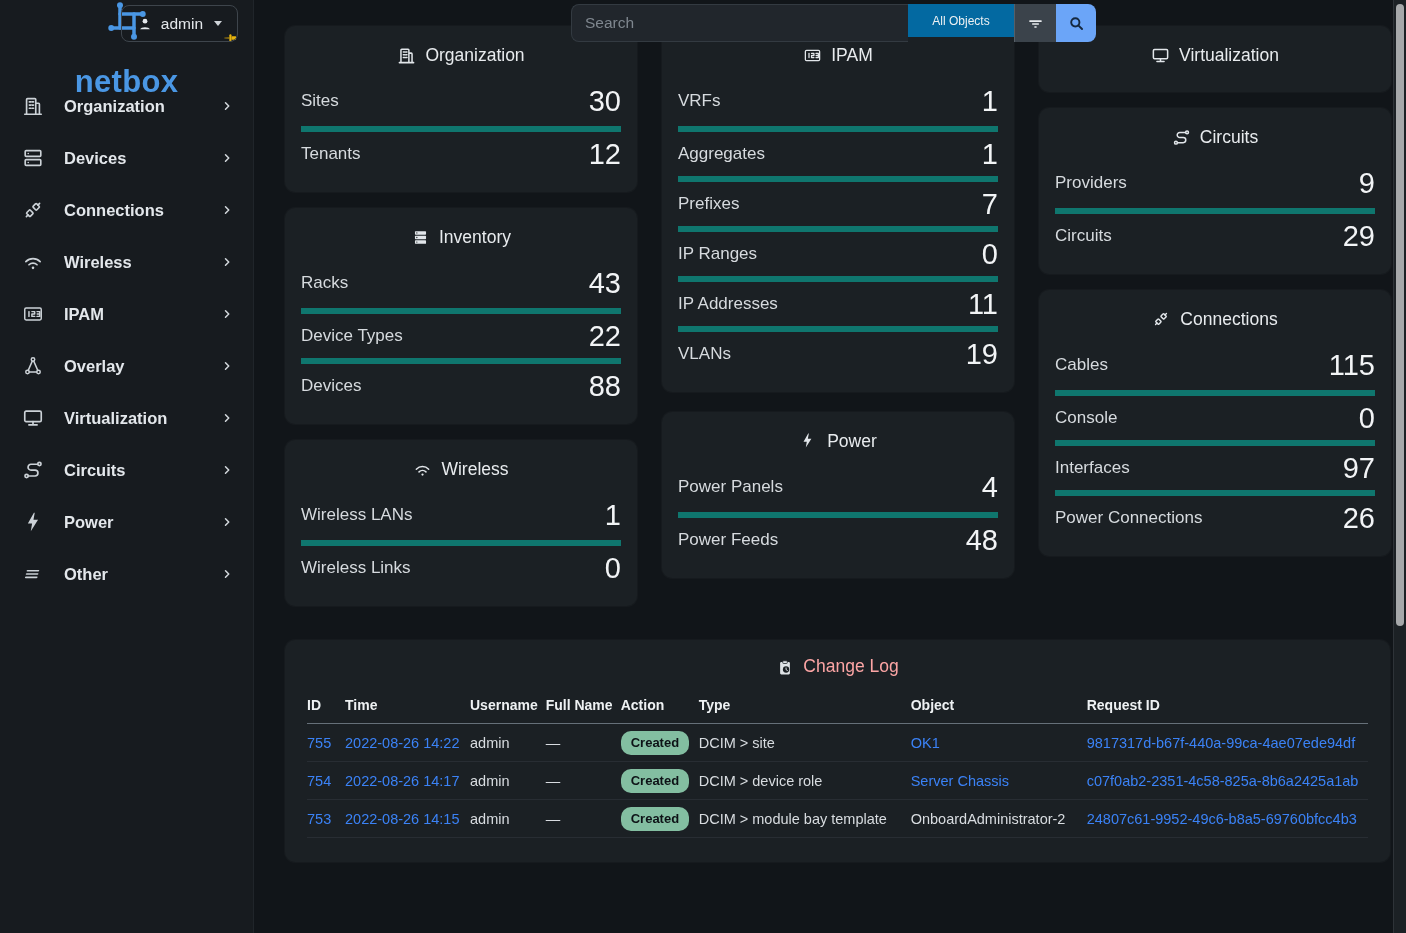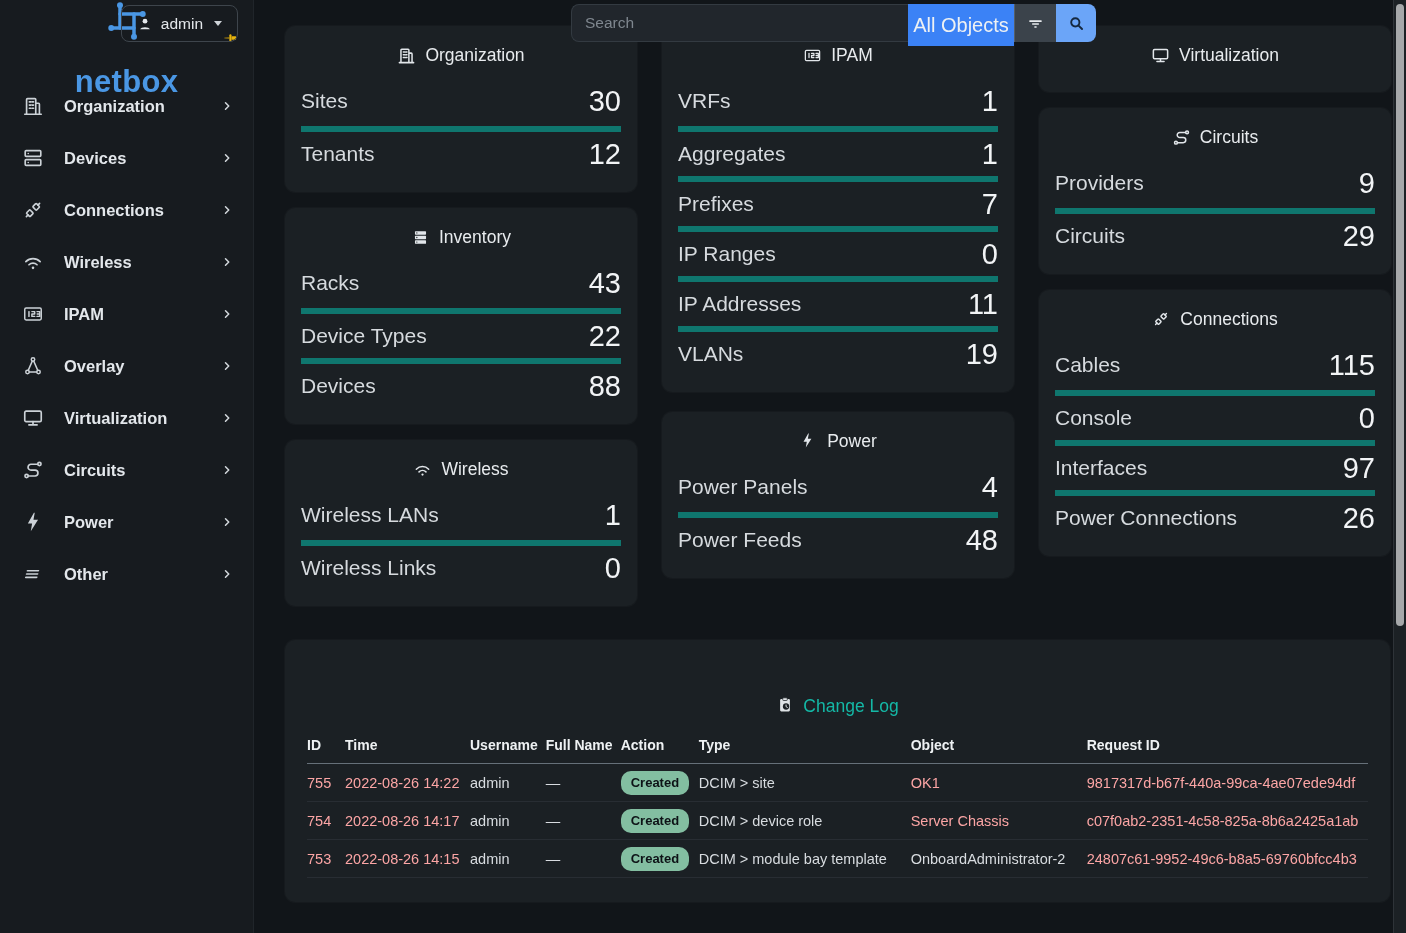--- a/index.html
+++ b/index.html
@@ -25,21 +25,21 @@
   .main { flex:1; position:relative; display:flex; flex-direction:row;gap:12px; }
   .topbar { height:46px; flex:none; background:#15181c; border-bottom:1px solid #23282d; position:relative; }
   .search-group { position:absolute; left:317px; top:4px; height:38px; display:flex; }
   .search-input {
     width:337px; height:38px; background:#21262c; border:1px solid #333a41; border-right:none;
     border-radius:8px 0 0 8px; color:#e9ecef; font-size:15.5px; padding:0 13px; outline:none;
     font-family:"Liberation Sans", sans-serif;
   }
   .search-input::placeholder { color:#7f878f; }
   .scope-btn {
-    width:106px; height:42px; background:#3b82f6; border:none; color:#eef1f3; font-size:20px;
+    width:106px; height:33px; background:#0369a1; border:none; color:#eef1f3; font-size:12px;
     cursor:pointer; font-family:"Liberation Sans", sans-serif;
   }
   .filter-btn {
     width:42px; height:38px; background:#3b434b; border:none; border-left:1px solid #565f67;
     color:#e8ebee; cursor:pointer; display:flex; align-items:center; justify-content:center;
   }
   .go-btn {
     width:40px; height:38px; background:#6ba5f8; border:none; border-radius:0 8px 8px 0;
     color:#15283f; cursor:pointer; display:flex; align-items:center; justify-content:center;
   }
@@ -52,29 +52,29 @@
   
   .content { padding:26px 0 0 19px; }
   .columns { display:flex; gap:25px; }
   .col { width:352px; display:flex; flex-direction:column; gap:16px; }
   .col-mid { gap:20px; }
   .card { background:#1b2024; border-radius:10px; padding:14px 0 16px; box-shadow:0 0 0 1px rgba(255,255,255,0.025); }
   .card-title { display:flex; align-items:center; justify-content:center; gap:9px; padding:5px 0 10px; font-size:17.5px; color:#e8ebee; }
   .card-ic { width:19px; height:19px; color:#e2e6ea; flex:none; }
   .stat-row { margin:0 16px; height:50px; display:flex; align-items:center; justify-content:space-between; }
   .stat-row + .stat-row { border-top:6px solid #0f766e; }
-  .stat-label { font-size:21px; color:#d6dade; }
+  .stat-label { font-size:17px; color:#d6dade; }
   .stat-value { font-size:29px; color:#f2f4f6; cursor:pointer; }
   
   .changelog { margin:34px 0 0; width:1105px; background:#1b2024; border-radius:10px; padding:16px 22px 24px; box-shadow:0 0 0 1px rgba(255,255,255,0.025); }
-  .cl-title { display:flex; align-items:flex-start; justify-content:center; gap:9px; font-size:17.5px; color:#14b8a6; padding-bottom:4px;margin-top:40px; }
+  .cl-title { display:flex; align-items:flex-end; justify-content:center; gap:9px; font-size:17.5px; color:#fca5a5; padding-bottom:4px; }
   table { width:100%; border-collapse:collapse; margin-top:12px; font-size:14.5px; }
   th { text-align:left; font-size:14px; font-weight:700; color:#eef1f3; padding:4px 8px 10px 0; border-bottom:1px solid #667079; }
   td { height:38px; padding:0 8px 0 0; border-bottom:1px solid #282d33; color:#d8dce0; }
-  a.link { color:#fca5a5; text-decoration:none; cursor:pointer; }
+  a.link { color:#3b82f6; text-decoration:none; cursor:pointer; }
   .badge { display:inline-block; background:#83bea1; color:#0d1216; font-weight:700; font-size:13px; padding:4px 10px 5px; border-radius:10px; }
   
   .vscroll { position:absolute; right:0; top:0; width:13px; height:933px; background:#1c2125; border-left:1px solid #2e3338; }
   .vthumb { position:absolute; left:2px; top:4px; width:8px; height:622px; border-radius:4px; background:#a6a8aa; cursor:pointer; }
 </style>
 </head>
 <body>
 
 <div class="app">
 

